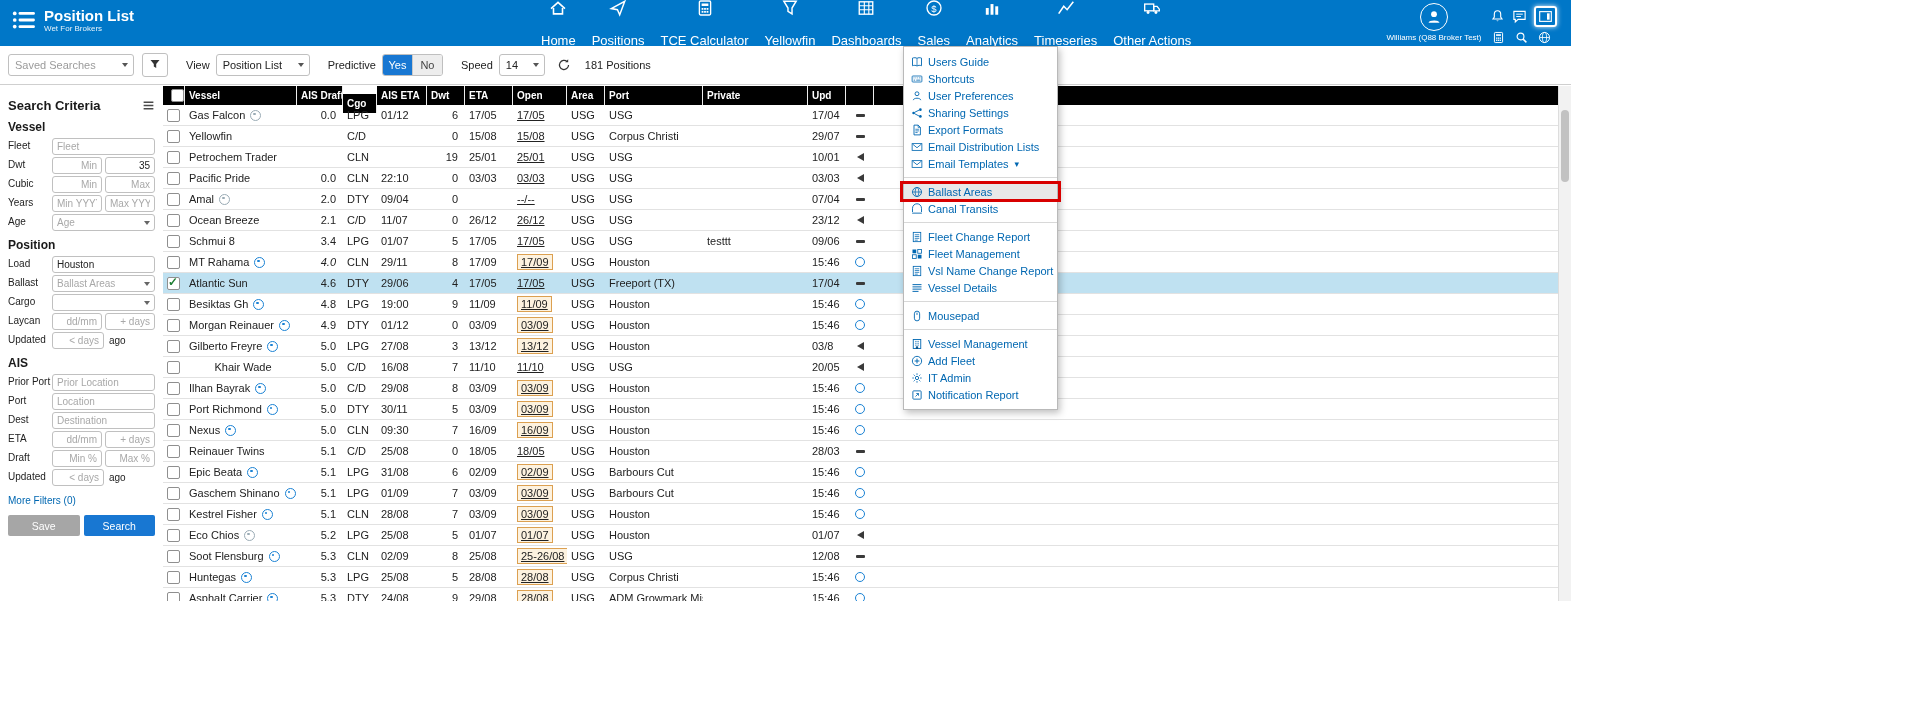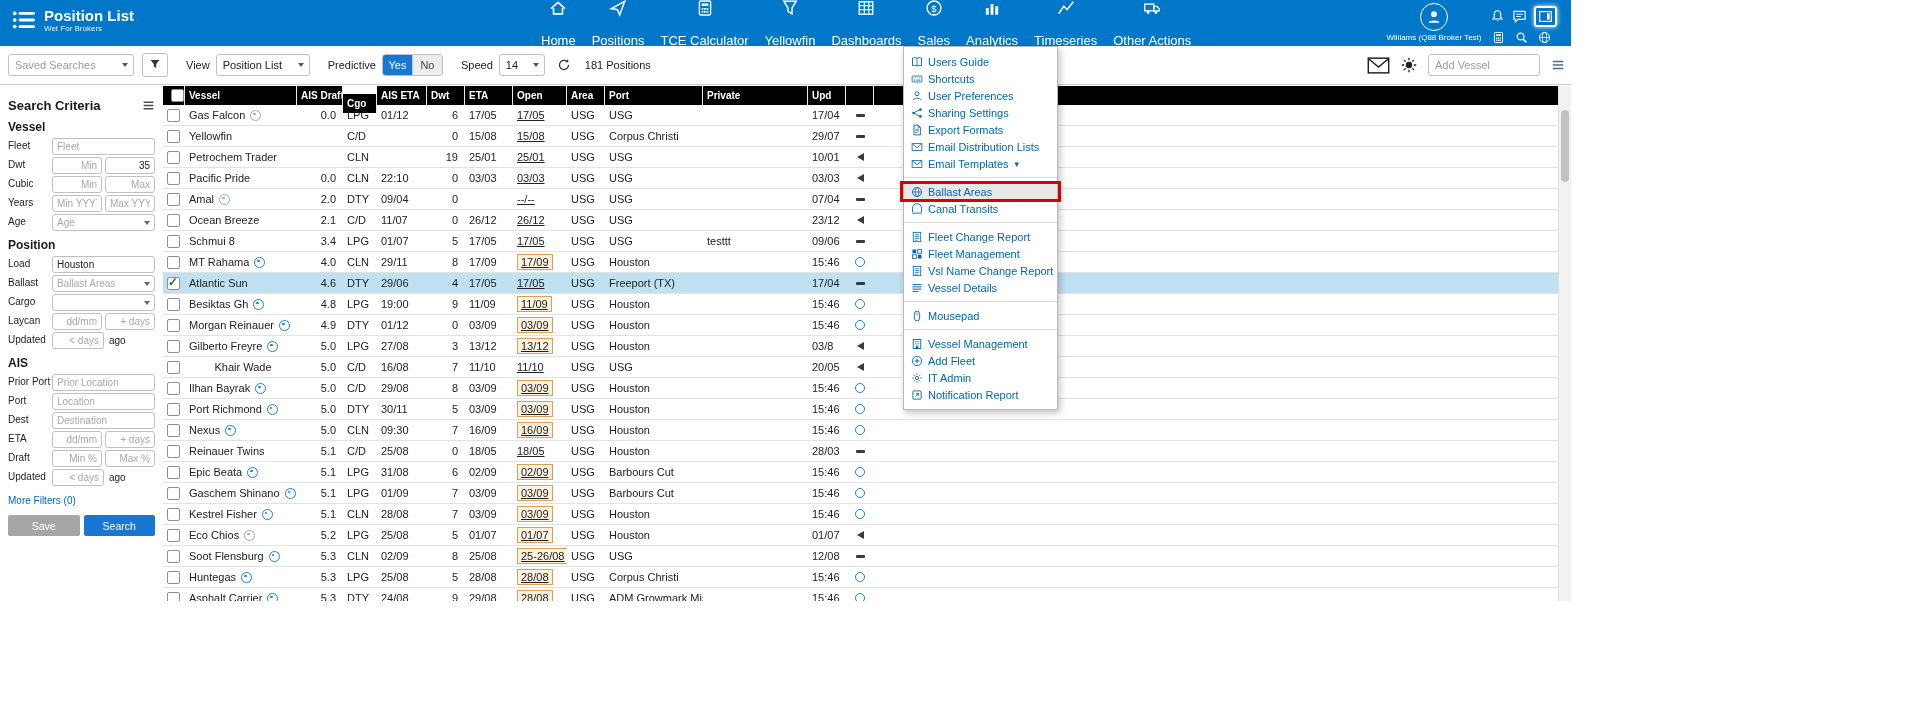--- a/index.html
+++ b/index.html
@@ -312,42 +312,20 @@
       <span>14</span>
       <span class="caret"></span>
     </div>
     <span class="refresh" id="refresh-icon">
         <svg viewBox="0 0 16 16">
           <path d="M13.2 8a5.2 5.2 0 1 1-1.6-3.8" fill="none" stroke="currentColor" stroke-width="1.4"></path>
           <path d="M12.8 1.4v3.4H9.4z" fill="currentColor"></path>
         </svg>
       </span>
     <span class="pos-count">181 Positions</span>
-    <div class="toolbar-right">
-      <span class="mailic" id="mail-icon">
-          <svg viewBox="0 0 20 15">
-            <rect x="1" y="1" width="18" height="13" fill="none" stroke="currentColor" stroke-width="1.3"></rect>
-            <path d="m1.5 1.8 8.5 7 8.5-7" fill="none" stroke="currentColor" stroke-width="1.3"></path>
-          </svg>
-        </span>
-      <span class="sunic" id="sun-icon">
-          <svg viewBox="0 0 16 16">
-            <circle cx="8" cy="8" r="3.2" fill="currentColor"></circle>
-            <g stroke="currentColor" stroke-width="1.3">
-              <path d="M8 .8v2.4M8 12.8v2.4M.8 8h2.4M12.8 8h2.4M2.9 2.9l1.7 1.7M11.4 11.4l1.7 1.7M13.1 2.9l-1.7 1.7M4.6 11.4l-1.7 1.7"></path>
-            </g>
-          </svg>
-        </span>
-      <input class="add-vessel" type="text" placeholder="Add Vessel" style="">
-      <span class="burger" id="burger-icon">
-          <svg viewBox="0 0 16 16">
-            <path d="M2 4h12M2 8h12M2 12h12" stroke="currentColor" stroke-width="1.6"></path>
-          </svg>
-        </span>
-    </div>
   </div>
 
   <aside class="sidebar">
     <div class="sc-head">
       <span class="sc-title">Search Criteria</span>
       <span class="sc-burger" id="sc-burger-icon">
           <svg viewBox="0 0 16 16">
             <path d="M2 4h12M2 8h12M2 12h12" stroke="currentColor" stroke-width="1.6"></path>
           </svg>
         </span>
@@ -685,21 +663,21 @@
           </div>
         </div>
         <div class="trow">
           <div class="td" style="width: 22px; flex: 0 0 auto; padding-left: 0px;">
             <div class="cb"></div>
           </div>
           <div class="td" style="width: 112px; flex: 0 0 auto;">
             <span>MT Rahama</span>
             <span class="ring blue"></span>
           </div>
-          <div class="td num" style="width: 46px; flex: 0 0 auto;">4.0</div>
+          <div class="td num" style="width: 46px; flex: 0 0 auto; font-style: italic;">4.0</div>
           <div class="td" style="width: 34px; flex: 0 0 auto;">CLN</div>
           <div class="td" style="width: 50px; flex: 0 0 auto;">29/11</div>
           <div class="td num" style="width: 38px; flex: 0 0 auto;">8</div>
           <div class="td" style="width: 48px; flex: 0 0 auto;">17/09</div>
           <div class="td" style="width: 54px; flex: 0 0 auto;">
             <span class="open-boxed">17/09</span>
           </div>
           <div class="td" style="width: 38px; flex: 0 0 auto;">USG</div>
           <div class="td" style="width: 98px; flex: 0 0 auto;">Houston</div>
           <div class="td" style="width: 105px; flex: 0 0 auto;"></div>

